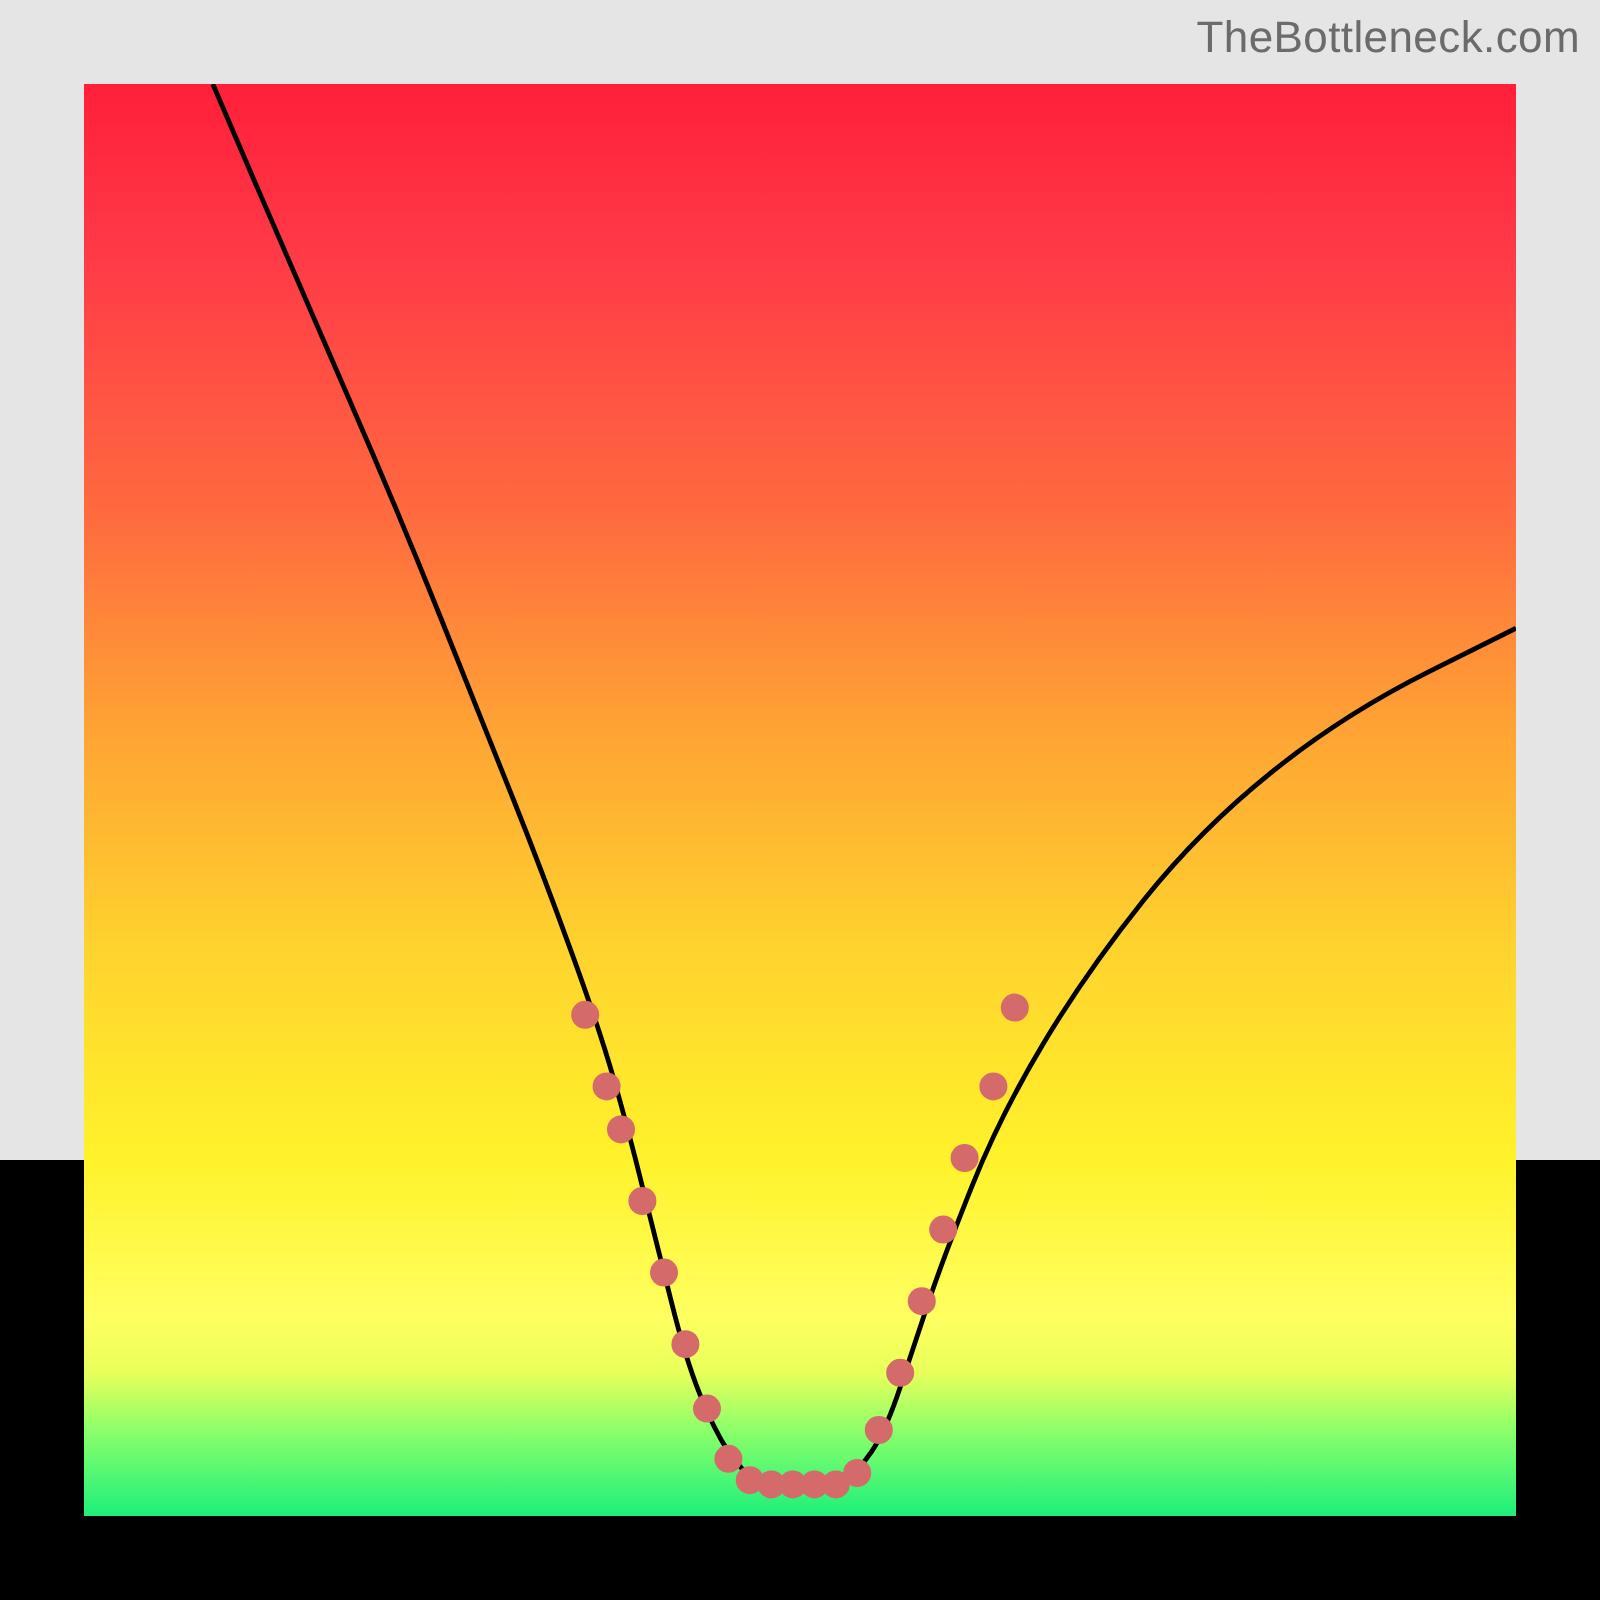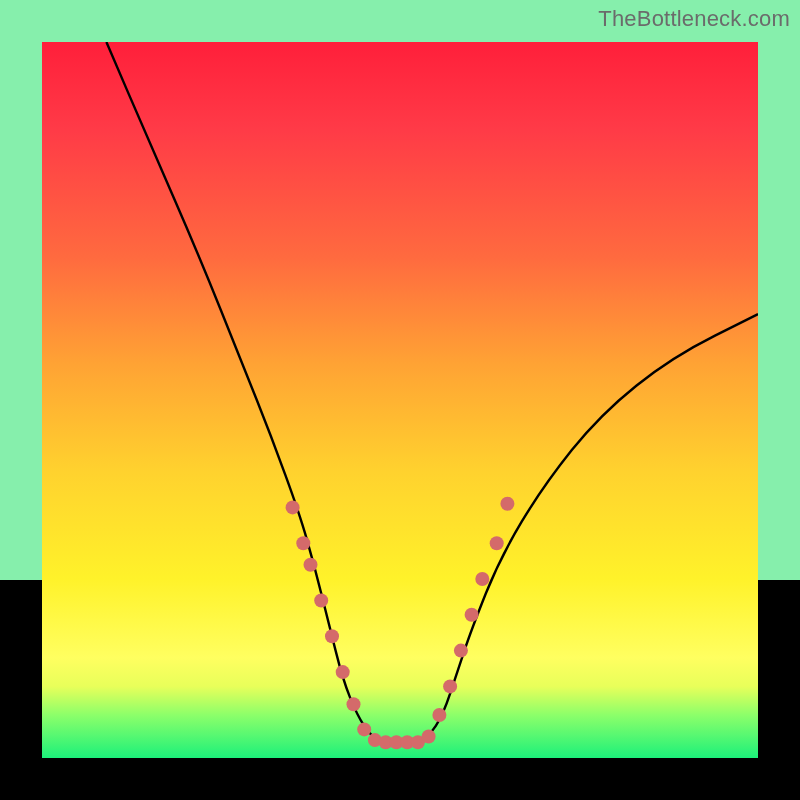--- a/index.html
+++ b/index.html
@@ -8,21 +8,21 @@
     width: 800px;
     height: 800px;
     background: #000;
     overflow: hidden;
     font-family: Arial, Helvetica, sans-serif;
   }
   .frame {
     position: relative;
     width: 800px;
     height: 580px;
-    background: #86efac;
+    background: #e5e5e5;
   }
   .plot-area {
     position: absolute;
     left: 42px;
     top: 42px;
     width: 716px;
     height: 716px;
     
     background: linear-gradient(
       to bottom,

